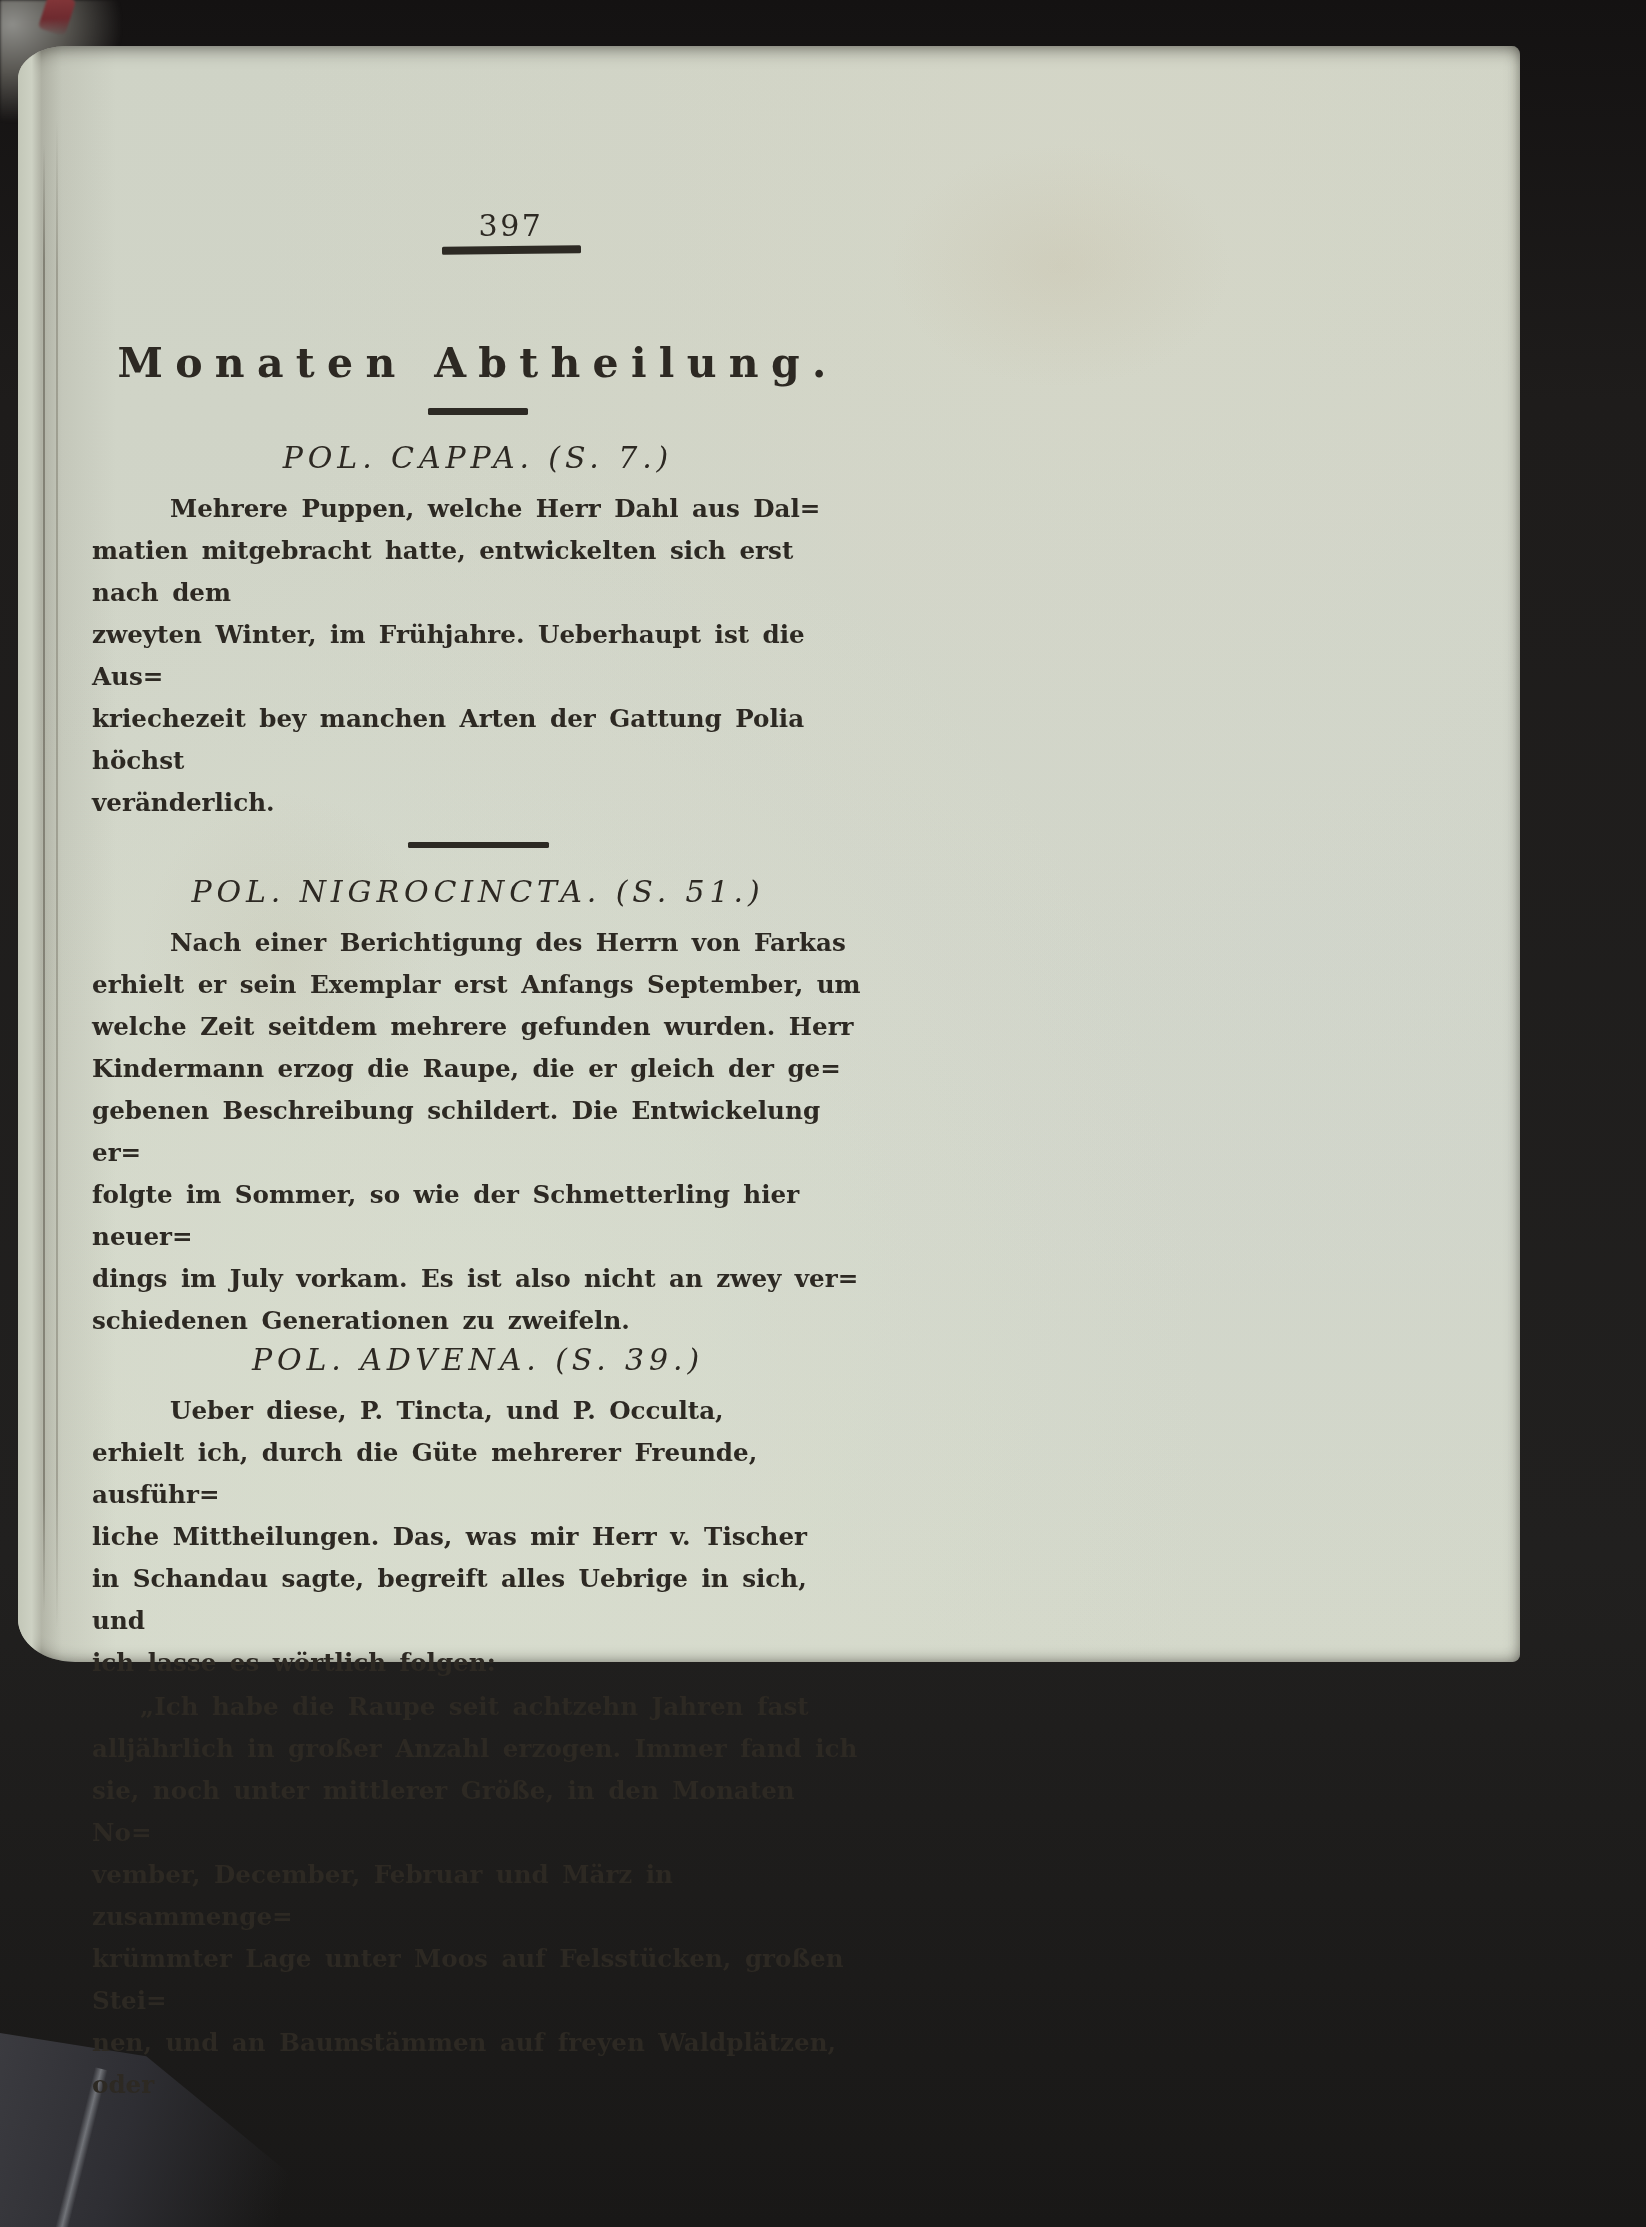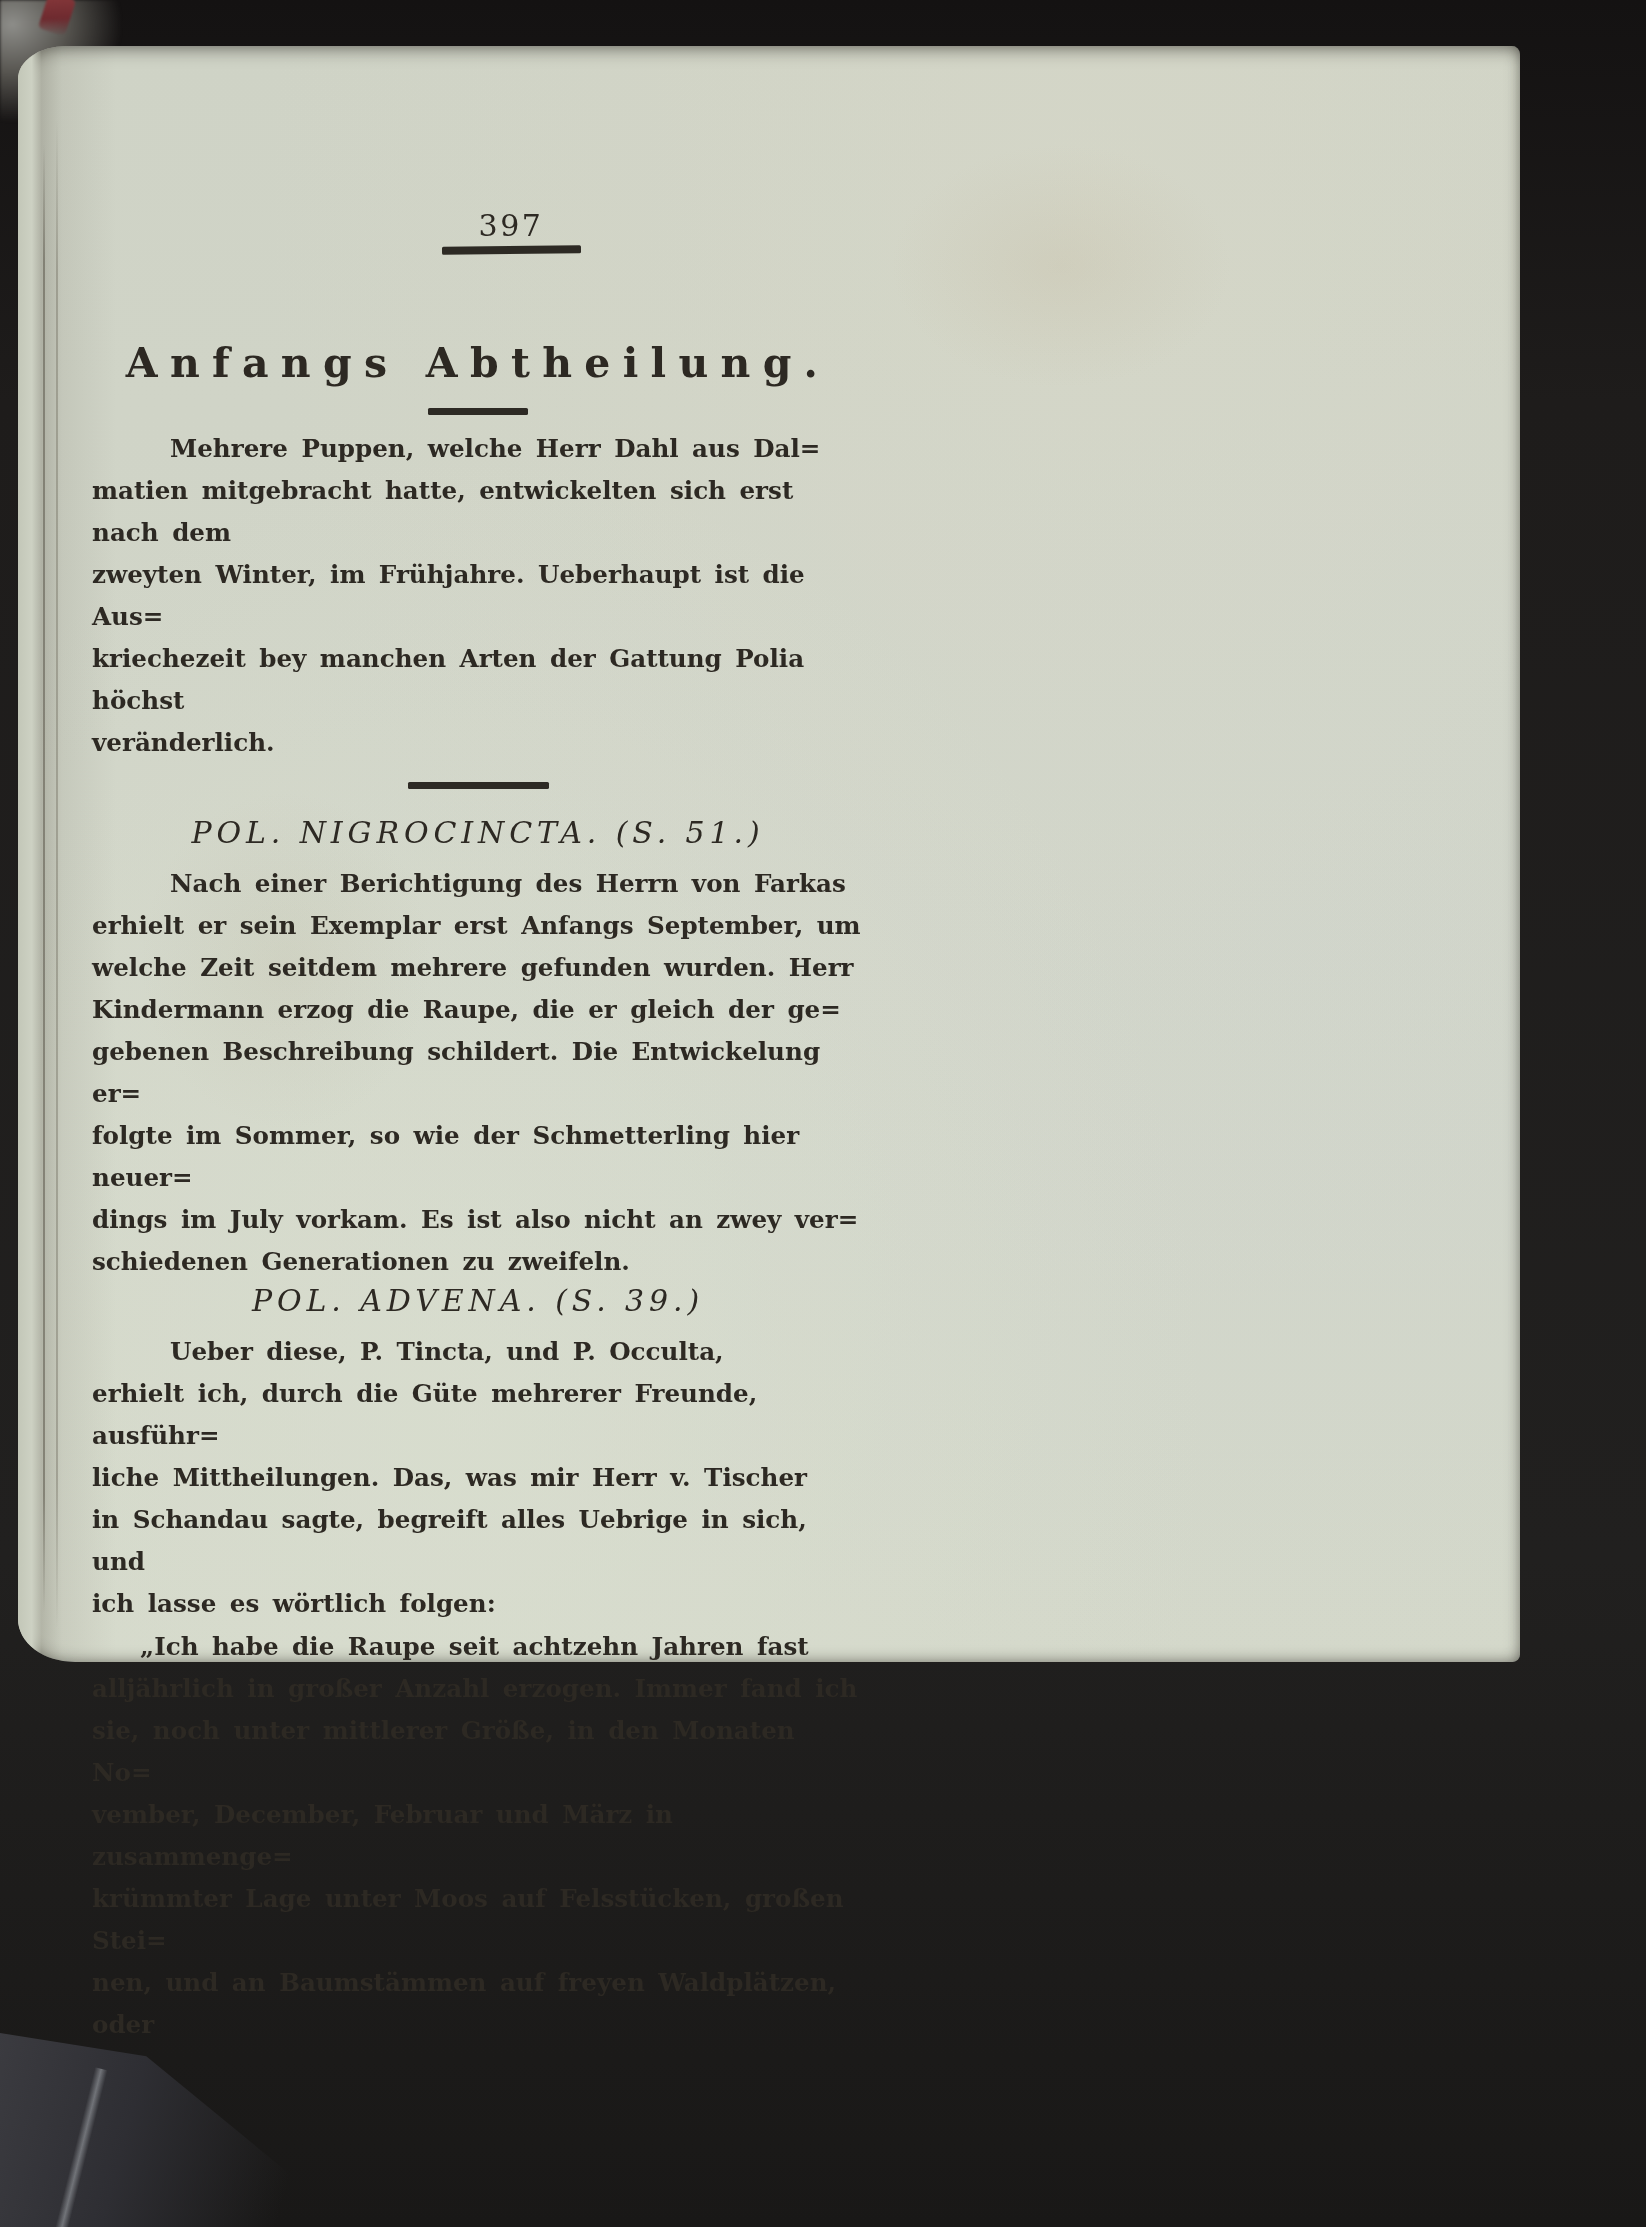--- a/index.html
+++ b/index.html
@@ -148,23 +148,24 @@
   <div class="stain-a"></div>
   <div class="stain-b"></div>
 
   <div class="content">
 
     <div class="pagenum-wrap">
       <div class="pagenum">397</div>
       <div class="pagenum-rule"></div>
     </div>
 
-    <h1 class="main-heading">Anfangs Abtheilung.</h1>
+    <h1 class="main-heading">Monaten Abtheilung.</h1>
     <div class="rule heading-rule"></div>
 
+    <h2 class="species-heading h-cappa">POL. CAPPA. (S. 7.)</h2>
     <p class="body-para">Mehrere Puppen, welche Herr Dahl aus Dal=
 matien mitgebracht hatte, entwickelten sich erst nach dem
 zweyten Winter, im Frühjahre. Ueberhaupt ist die Aus=
 kriechezeit bey manchen Arten der Gattung Polia höchst
 veränderlich.</p>
 
     <div class="rule section-rule"></div>
 
     <h2 class="species-heading h-nigro">POL. NIGROCINCTA. (S. 51.)</h2>
     <p class="body-para">Nach einer Berichtigung des Herrn von Farkas

